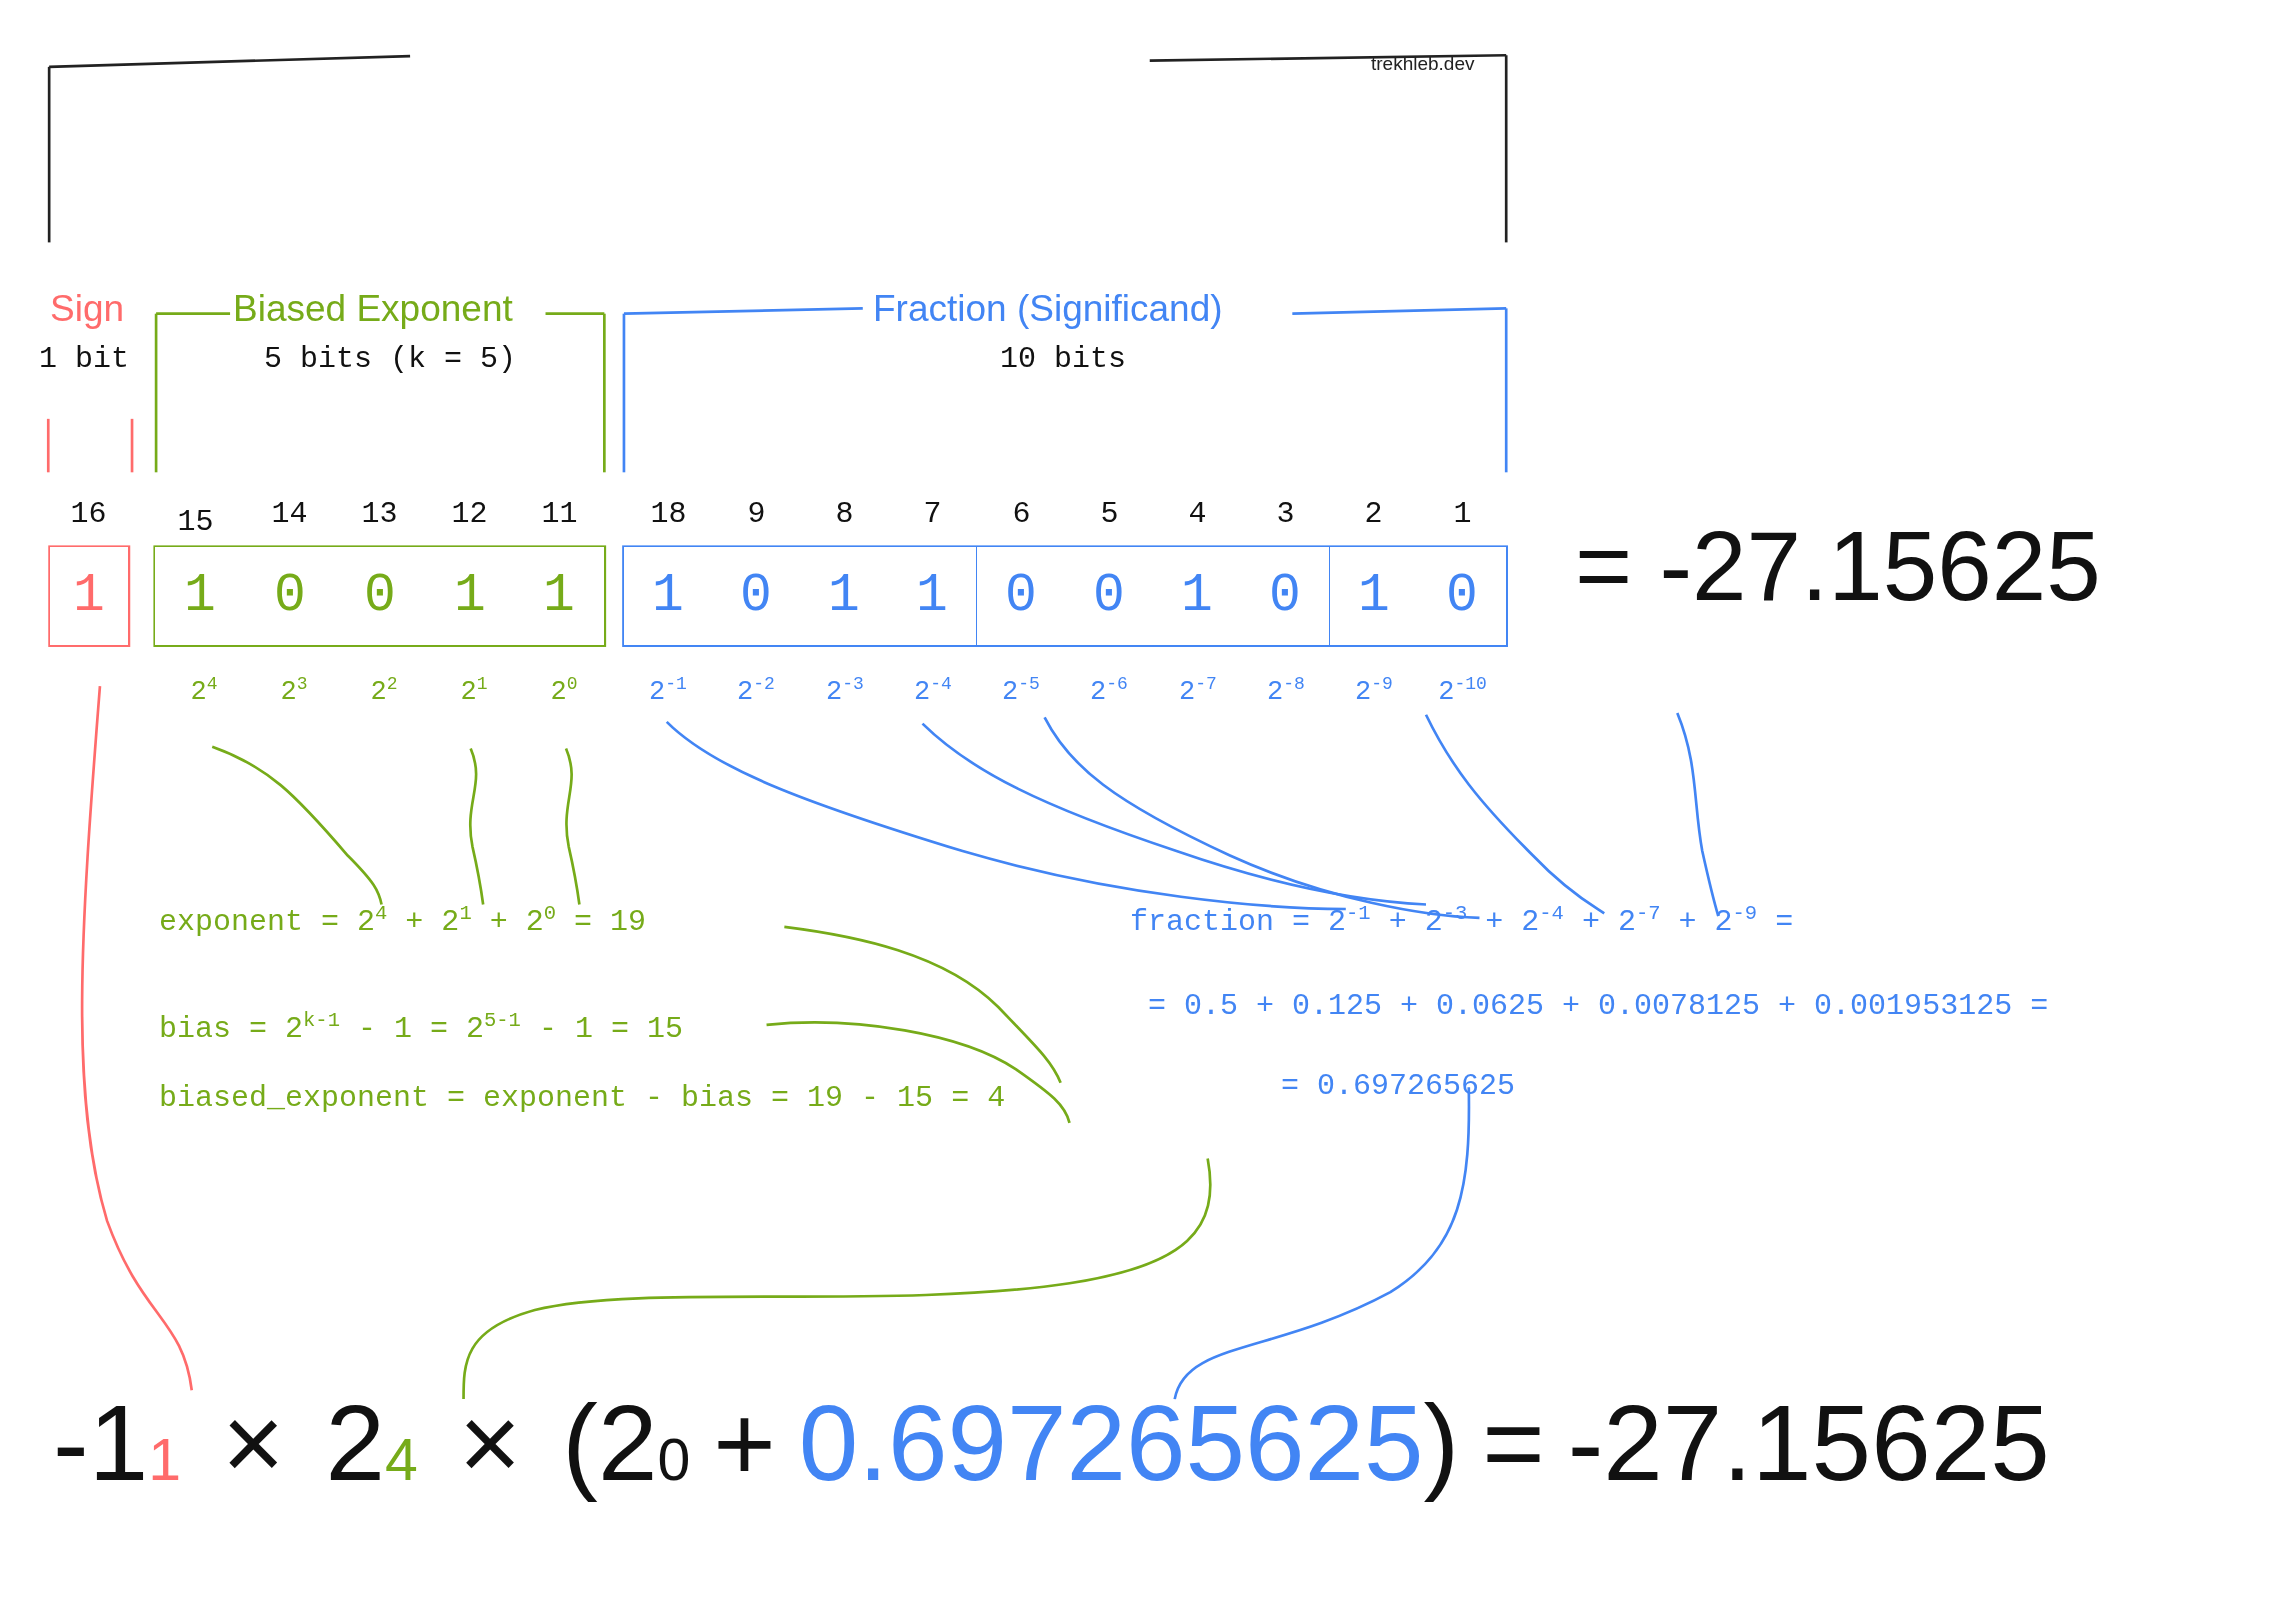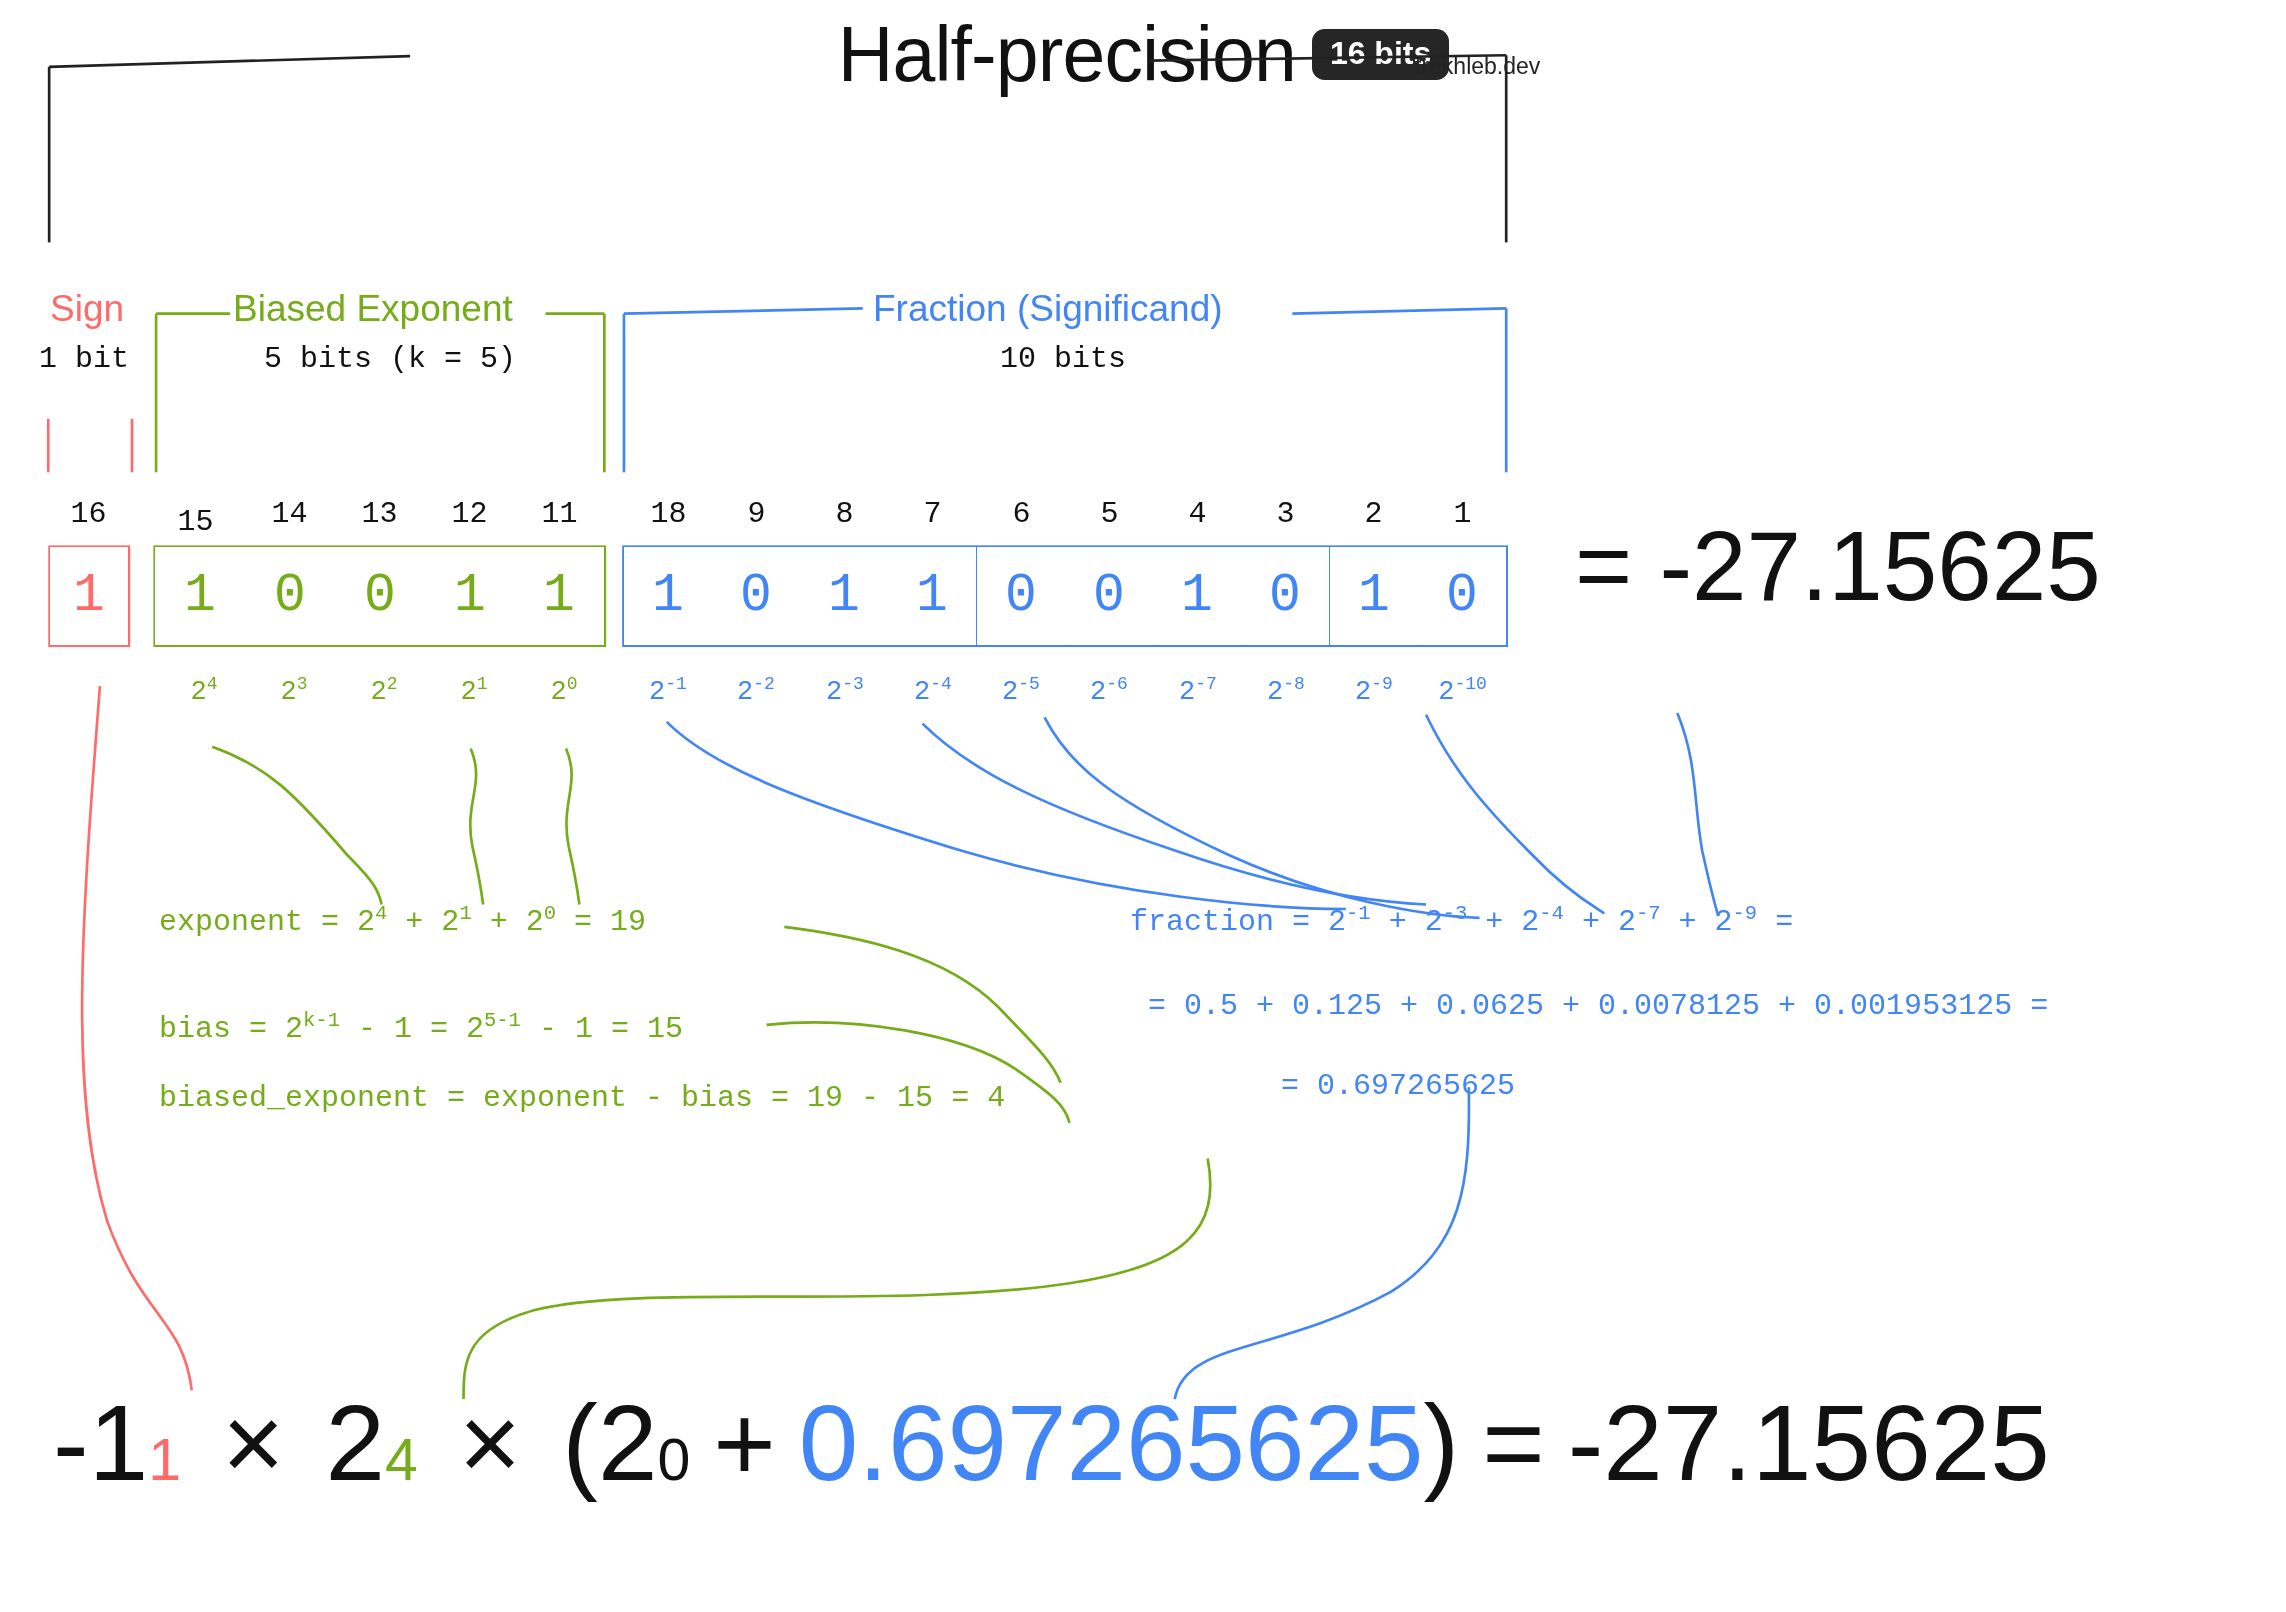--- a/index.html
+++ b/index.html
@@ -17,23 +17,22 @@
   }
   #title-text{
     font-size:77px;color:#111;letter-spacing:-0.9px;line-height:1;
     font-family:"Liberation Sans", sans-serif;
   }
   #title-badge{
     background:#262626;color:#fff;border-radius:12.5px;
     padding:8px 18px 10.7px 18px;font-size:32px;font-weight:bold;line-height:1;
   }
   #watermark{
-    position:absolute;left:1371px;top:53px;font-size:23px;color:#222;
+    position:absolute;left:1371px;top:53px;font-size:19px;color:#222;
     font-family:"Liberation Sans", sans-serif;
-    margin-left:44px;
   }
 
   
   .sec-title{position:absolute;font-size:37px;line-height:1;white-space:nowrap;}
   .sec-sub{position:absolute;font-size:30px;line-height:1;white-space:nowrap;
            color:#111;font-family:"Liberation Mono", monospace;}
 
   
   .bit-index{
     position:absolute;font-size:30px;color:#111;text-align:center;
@@ -75,24 +74,20 @@
   #bottom-eq .tok{display:inline-block;}
   #bottom-eq sup{font-size:59px;vertical-align:super;}
   .sp-s{display:inline-block;width:23px;}
   .sp-m{display:inline-block;width:41px;}
 </style>
 </head>
 <body>
 
 <div class="stage">
 
-  <div id="title-wrap">
-    <span id="title-text">Half-precision</span>
-    <span id="title-badge">16 bits</span>
-  </div>
   <div id="watermark">trekhleb.dev</div>
 
   <svg class="overlay" viewBox="0 0 2566 1810">
 
     <g stroke="#222" stroke-width="3" fill="none">
       <path d="M 55 75 L 460 63"></path>
       <path d="M 55 75 L 55 272"></path>
       <path d="M 1290 68 L 1690 62"></path>
       <path d="M 1690 62 L 1690 272"></path>
     </g>

